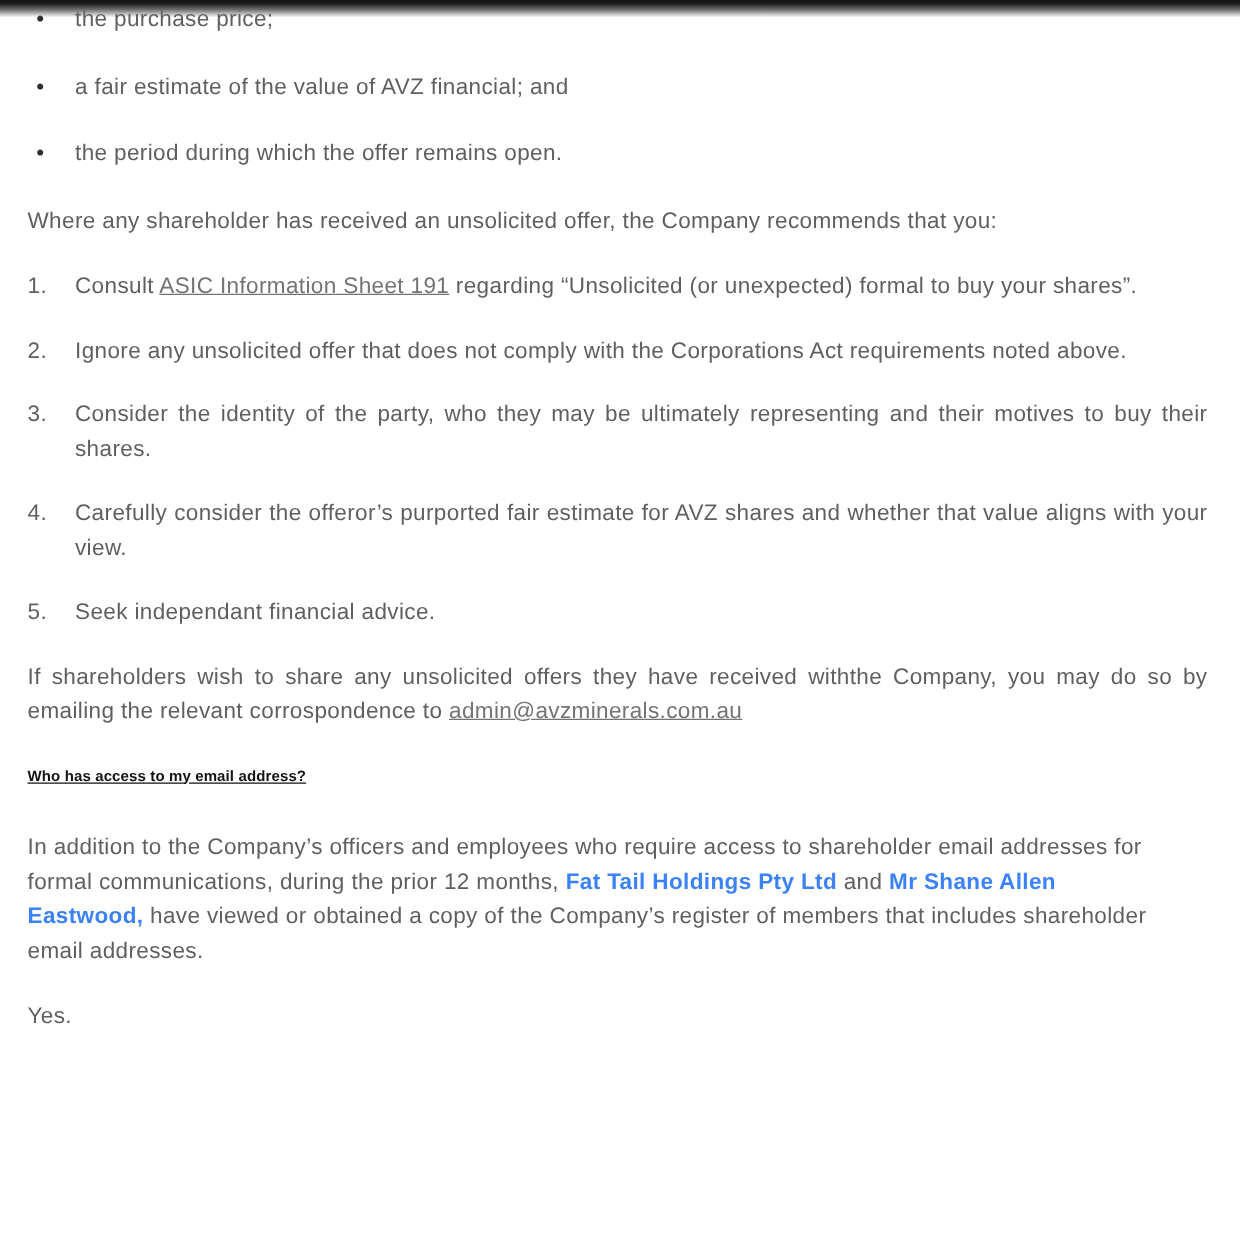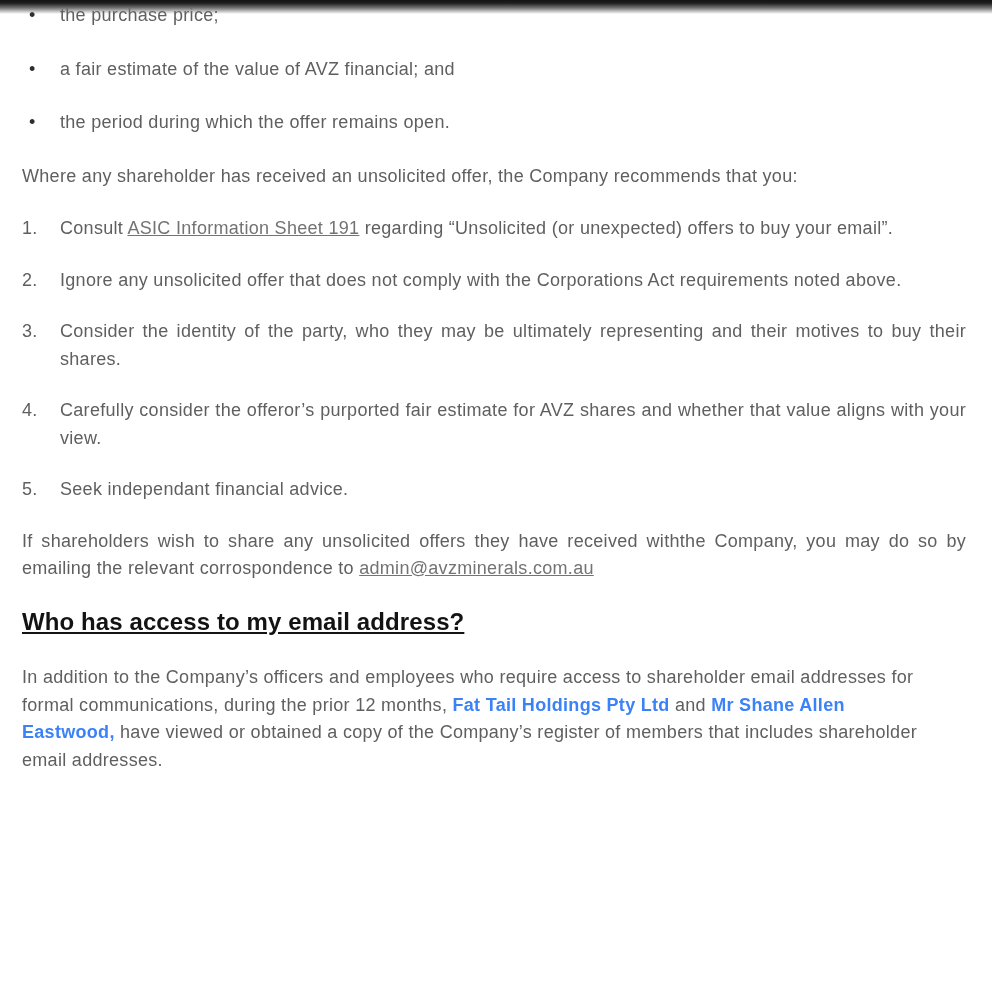--- a/index.html
+++ b/index.html
@@ -30,21 +30,21 @@
   .para { margin: 0 0 25px 0; }
   .justify { text-align: justify; }
 
   .num-item { display: flex; margin-bottom: 24px; }
   .num-item .num { flex: 0 0 38px; }
   .num-item .ntext { flex: 1; text-align: justify; }
 
   a.link { color: #737373; text-decoration: underline; cursor: pointer; }
 
   .heading {
-    font-size: 24px; font-weight: bold;
+    font-size: 12px; font-weight: bold;
     color: #131313; text-decoration: underline;
     margin: 4px 0 29px 0;
     letter-spacing: 0.1px;
     line-height: 27.5px;
   }
   .bold-inline { font-weight: bold; color: #3b82f6; }
   .members { max-width: 902px; }
   .answer { margin: 0; }
 </style>
 </head>
@@ -65,21 +65,21 @@
     </div>
     <div class="bullet-item">
       <span class="marker">•</span>
       <span class="btext">the period during which the offer remains open.</span>
     </div>
 
     <p class="para">Where any shareholder has received an unsolicited offer, the Company recommends that you:</p>
 
     <div class="num-item">
       <span class="num">1.</span>
-      <span class="ntext"><span>Consult </span><a class="link">ASIC Information Sheet 191</a><span> regarding “Unsolicited (or unexpected) offers to buy your email”.</span></span>
+      <span class="ntext"><span>Consult </span><a class="link">ASIC Information Sheet 191</a><span> regarding “Unsolicited (or unexpected) formal to buy your shares”.</span></span>
     </div>
 
     <div class="num-item">
       <span class="num">2.</span>
       <span class="ntext">Ignore any unsolicited offer that does not comply with the Corporations Act requirements noted above.</span>
     </div>
 
     <div class="num-item">
       <span class="num">3.</span>
       <span class="ntext">Consider the identity of the party, who they may be ultimately representing and their motives to buy their shares.</span>
@@ -95,15 +95,16 @@
       <span class="ntext">Seek independant financial advice.</span>
     </div>
 
     <p class="para justify"><span>If shareholders wish to share any unsolicited offers they have received withthe Company, you may do so by emailing the relevant corrospondence to </span><a class="link">admin@avzminerals.com.au</a></p>
 
     <h2 class="heading">Who has access to my email address?</h2>
 
     <p class="para members"><span>In addition to the Company’s officers and employees who require access to shareholder email addresses for formal communications, during the prior 12 months, </span><span class="bold-inline">Fat Tail Holdings Pty Ltd</span><span> and </span><span class="bold-inline">Mr Shane Allen Eastwood,</span><span> have viewed or obtained a copy of the Company’s register of members that includes shareholder email addresses.</span></p>
 
 
+    <p class="para answer">Yes.</p>
 
   </div>
 </div>
 
 </body></html>

